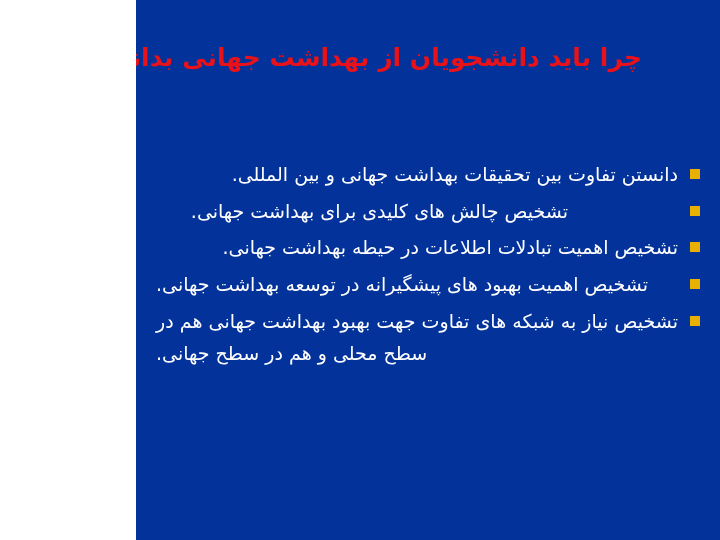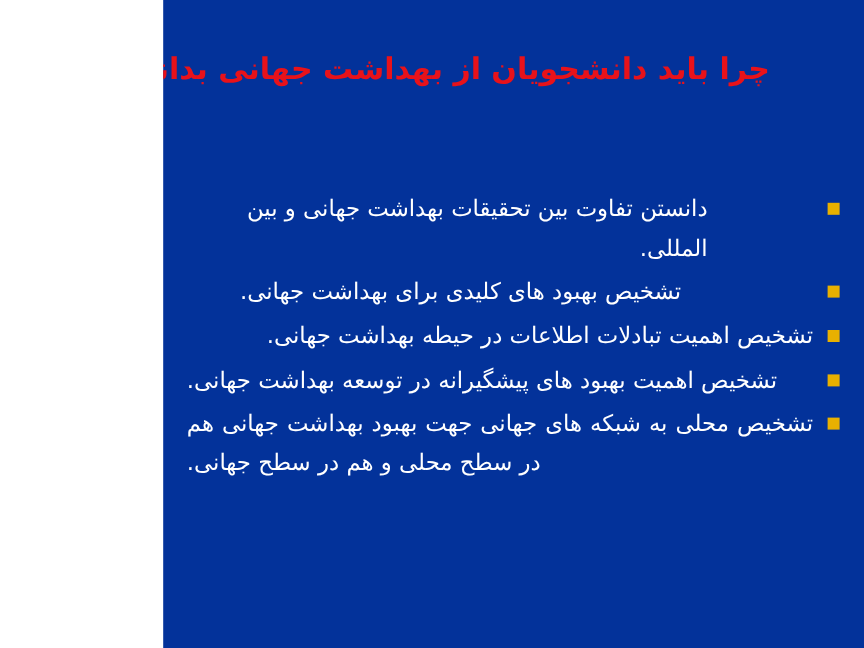--- a/index.html
+++ b/index.html
@@ -91,21 +91,21 @@
     direction: rtl;
     text-align: right;
   }
 
   
   .bullet-text.justify {
     text-align: justify;
     text-align-last: left;
   }
 
-  .short-1 { margin-right: 88px; }
+  .short-1 { }
   .short-2 { margin-right: 110px; }
   .short-3 { }
   .long    { margin-right: 0px; }
 </style>
 </head>
 <body>
 
 <div id="slide">
 
   <div id="logo-box">
@@ -132,32 +132,32 @@
 
   <div id="bullets">
 
     <div class="bullet-row">
       <span class="bullet-marker"></span>
       <span class="bullet-text short-1">دانستن تفاوت بین تحقیقات بهداشت جهانی و بین المللی.</span>
     </div>
 
     <div class="bullet-row">
       <span class="bullet-marker"></span>
-      <span class="bullet-text short-2">تشخیص بهبود های کلیدی برای بهداشت جهانی.</span>
+      <span class="bullet-text short-2">تشخیص چالش های کلیدی برای بهداشت جهانی.</span>
     </div>
 
     <div class="bullet-row">
       <span class="bullet-marker"></span>
       <span class="bullet-text short-3">تشخیص اهمیت تبادلات اطلاعات در حیطه بهداشت جهانی.</span>
     </div>
 
     <div class="bullet-row">
       <span class="bullet-marker"></span>
       <span class="bullet-text long justify">تشخیص اهمیت بهبود های پیشگیرانه در توسعه بهداشت جهانی.</span>
     </div>
 
     <div class="bullet-row">
       <span class="bullet-marker"></span>
-      <span class="bullet-text long justify">تشخیص محلی به شبکه های جهانی جهت بهبود بهداشت جهانی هم در سطح محلی و هم در سطح جهانی.</span>
+      <span class="bullet-text long justify">تشخیص نیاز به شبکه های تفاوت جهت بهبود بهداشت جهانی هم در سطح محلی و هم در سطح جهانی.</span>
     </div>
 
   </div>
 </div>
 
 </body></html>

